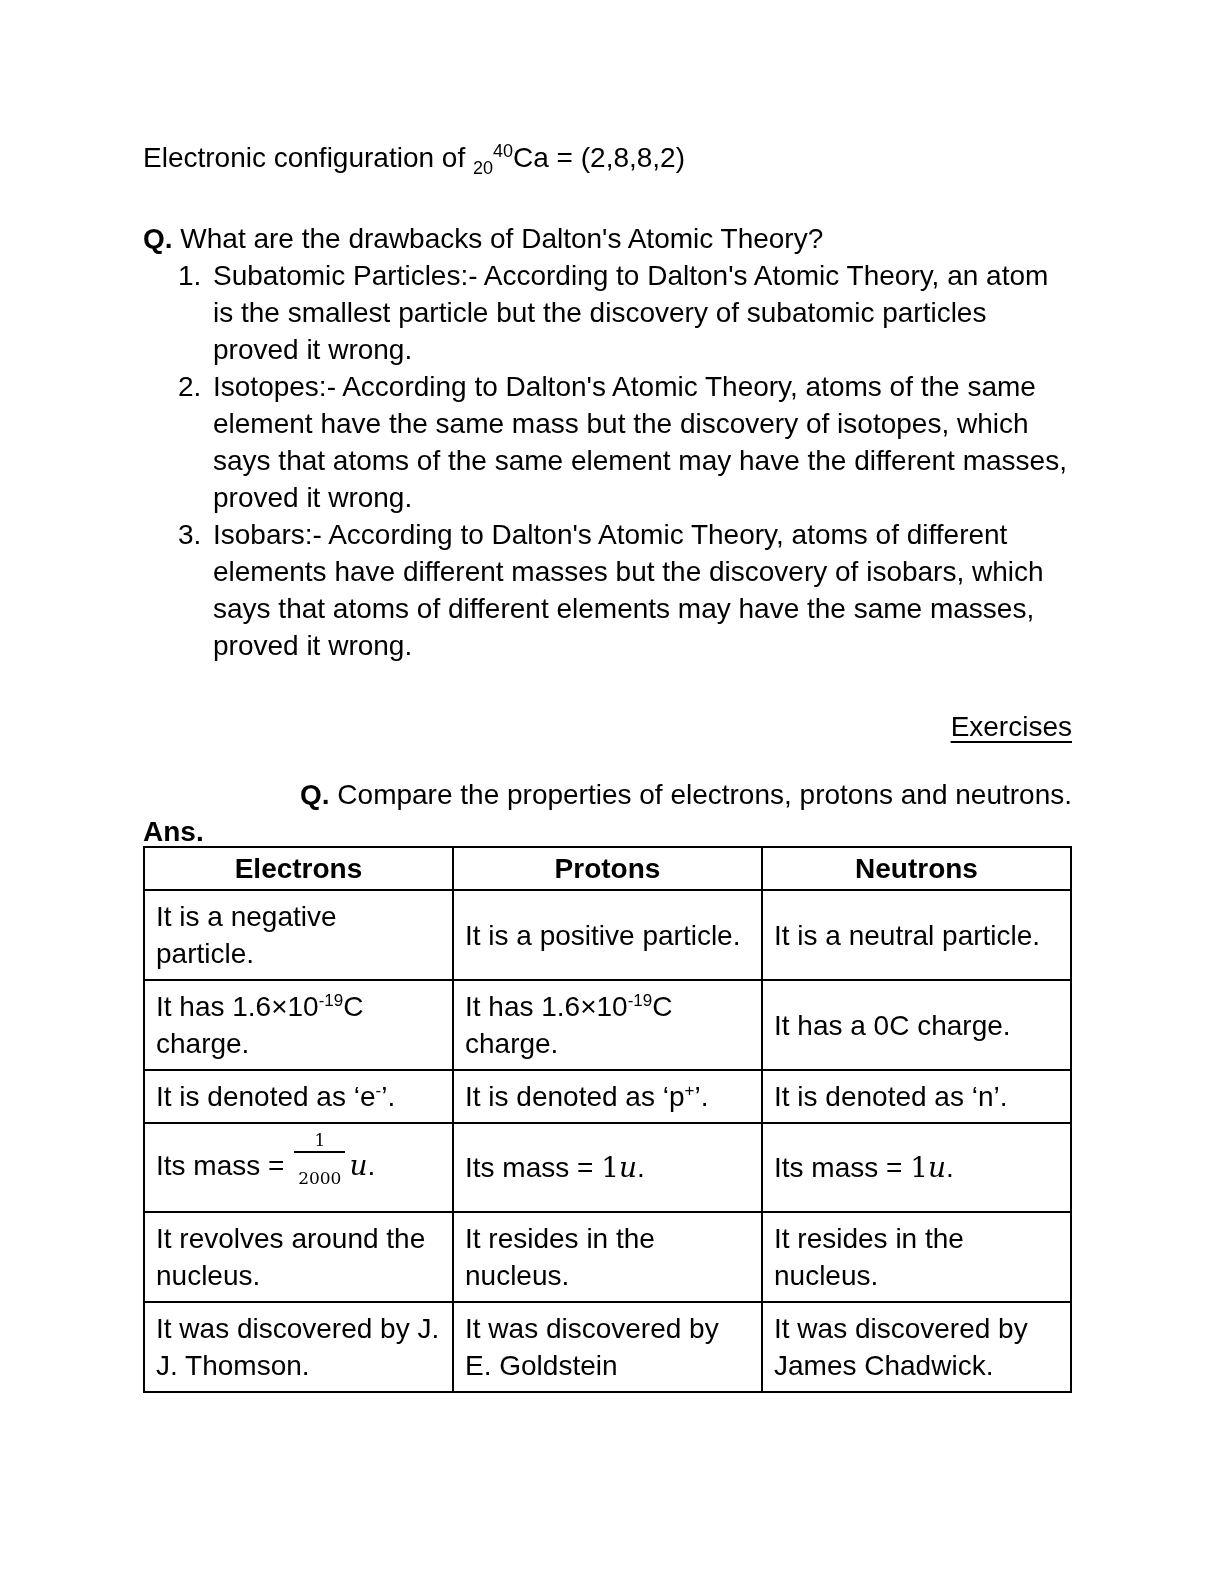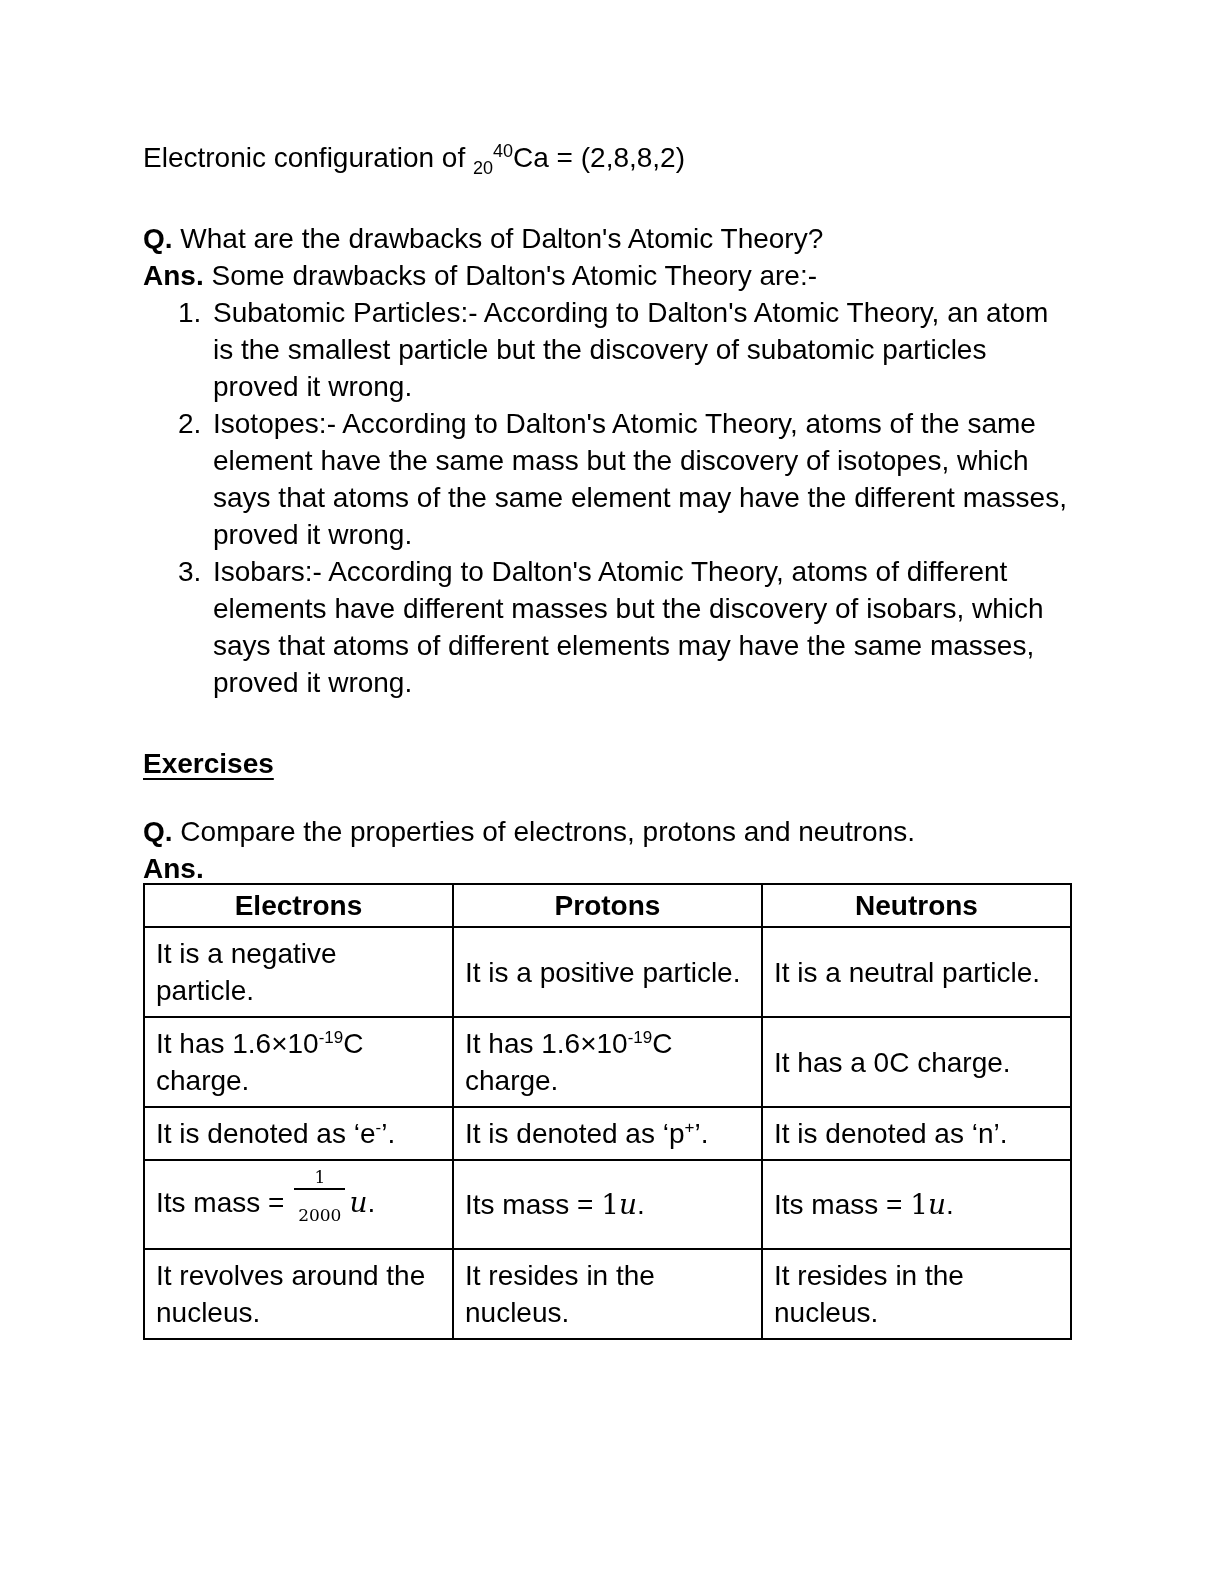--- a/index.html
+++ b/index.html
@@ -30,27 +30,27 @@
   .nsup { font-size: 18px; line-height: 0; vertical-align: 10px; }
 
   
   .list { margin: 0; }
   .list-item { display: flex; }
   .list-num { flex: none; width: 70px; padding-left: 35px; box-sizing: border-box; }
   .list-text { flex: 1; }
 
   .exercises {
     margin-top: 44px;
-    text-align: left;
-    font-weight: bold;
+    text-align: right;
+    font-weight: normal;
     text-decoration: underline;
     text-decoration-thickness: 2px;
     text-underline-offset: 5px;
   }
-  .q2 { margin-top: 31px; }
+  .q2 { margin-top: 31px; text-align: right; }
 
   
   table.compare {
     border-collapse: collapse;
     table-layout: fixed;
     width: 929px;
     margin-top: -4px;
   }
   table.compare th, table.compare td {
     border: 2px solid #000000;
@@ -80,21 +80,20 @@
 </style>
 </head>
 <body>
 
 <div class="page">
   <div class="content">
 
     <p class="intro"><span>Electronic configuration of </span><span class="nsub">20</span><span class="nsup">40</span><span>Ca</span><span> = (2,8,8,2)</span></p>
 
     <p class="q1"><b>Q.</b><span> What are the drawbacks of Dalton's Atomic Theory?</span></p>
-    <p><b>Ans.</b><span> Some drawbacks of Dalton's Atomic Theory are:-</span></p>
 
     <div class="list">
       <div class="list-item">
         <span class="list-num">1.</span>
         <div class="list-text">Subatomic Particles:- According to Dalton's Atomic Theory, an atom is the smallest particle but the discovery of subatomic particles proved it wrong.</div>
       </div>
       <div class="list-item">
         <span class="list-num">2.</span>
         <div class="list-text">Isotopes:- According to Dalton's Atomic Theory, atoms of the same element have the same mass but the discovery of isotopes, which says that atoms of the same element may have the different masses, proved it wrong.</div>
       </div>
@@ -136,17 +135,22 @@
           <tr>
             <td><span>Its mass = </span><span class="frac"><span class="fnum">1</span><span class="fden">2000</span></span><span class="math-it">u</span><span>.</span></td>
             <td><span>Its mass = </span><span class="serif-d">1</span><span class="math-it">u</span><span>.</span></td>
             <td><span>Its mass = </span><span class="serif-d">1</span><span class="math-it">u</span><span>.</span></td>
           </tr>
           <tr>
             <td><span>It revolves around the nucleus.</span></td>
             <td><span>It resides in the nucleus.</span></td>
             <td><span>It resides in the nucleus.</span></td>
           </tr>
+          <tr>
+            <td><span>It was discovered by J. J. Thomson.</span></td>
+            <td><span>It was discovered by E. Goldstein</span></td>
+            <td><span>It was discovered by James Chadwick.</span></td>
+          </tr>
         </tbody>
     </table>
 
   </div>
 </div>
 
 </body></html>

